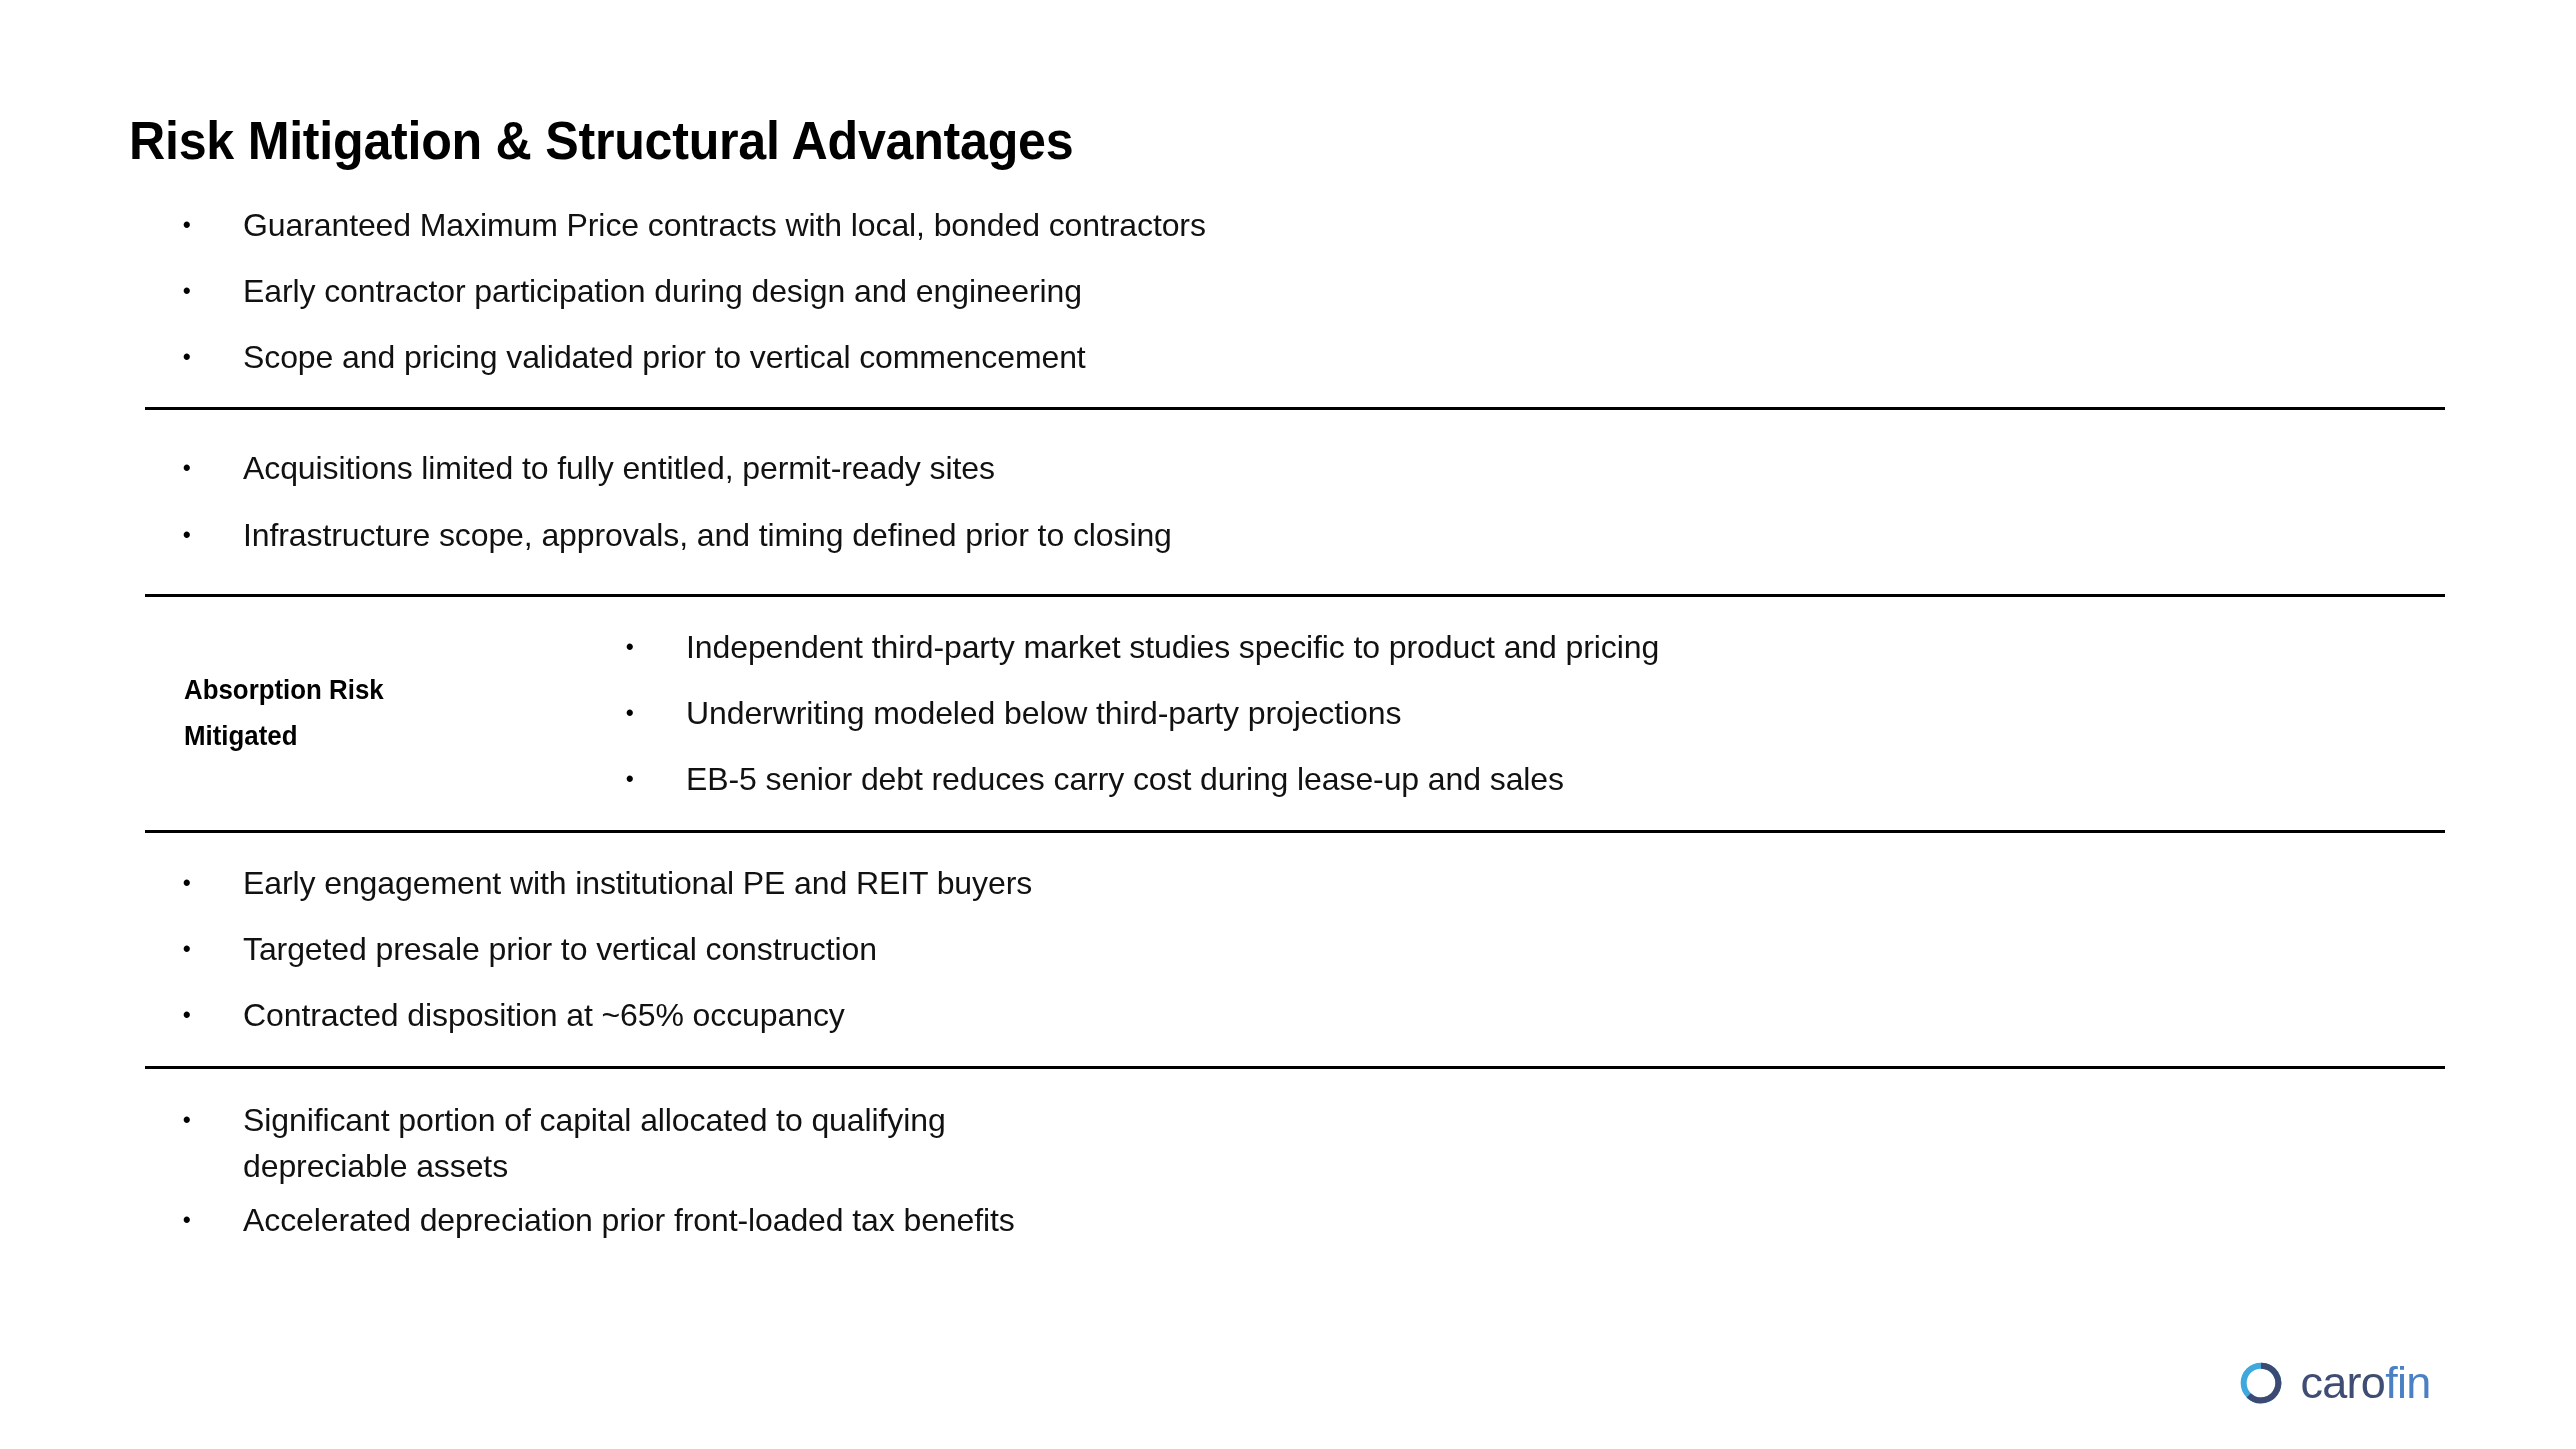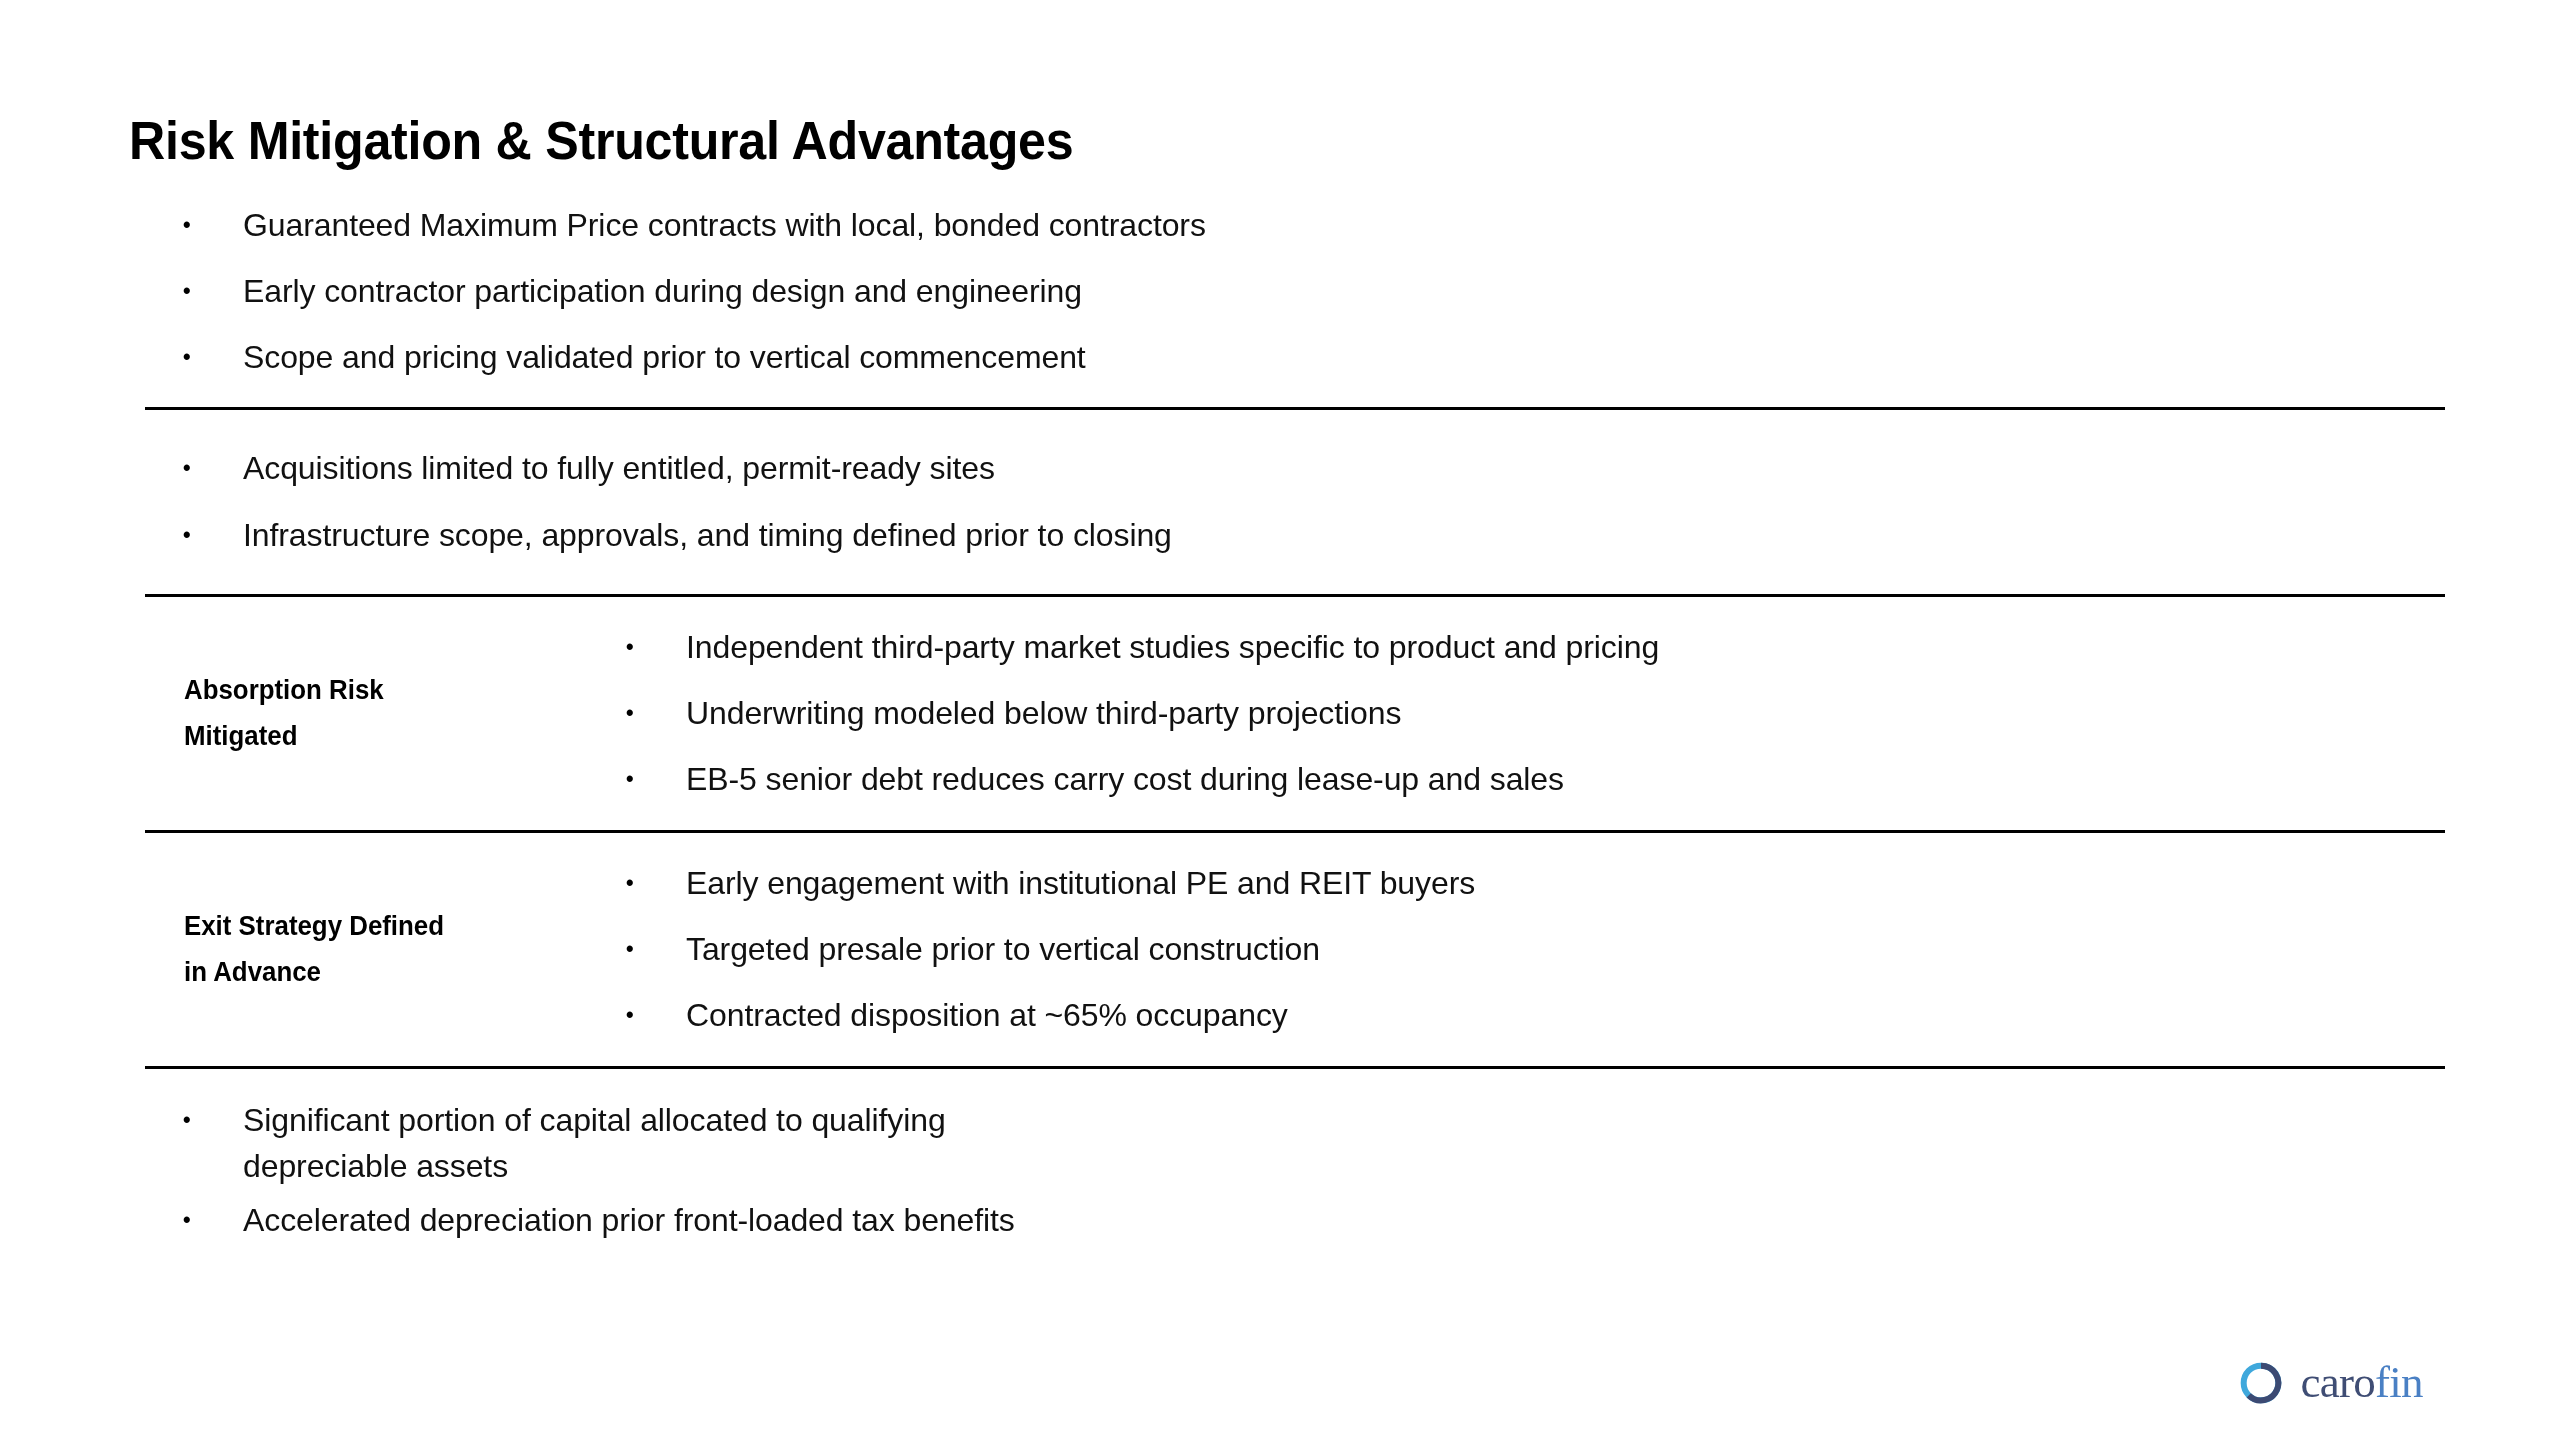--- a/index.html
+++ b/index.html
@@ -128,21 +128,21 @@
     align-items: center;
     gap: 17.4px;
   }
   .logo-mark {
     width: 44px;
     height: 44px;
     flex: 0 0 auto;
     display: block;
   }
   .logo-word {
-    font-family: Liberation Serif, serif;
+    font-family: Liberation Sans, sans-serif;
     font-size: 45px;
     line-height: 45px;
     font-weight: 400;
     letter-spacing: -0.7px;
     white-space: nowrap;
   }
   .logo-word .caro { color: #3f4d74; }
   .logo-word .fin  { color: #4a80c4; }
 </style>
 </head>
@@ -195,24 +195,20 @@
             <span class="bullet-dot">•</span>
             <span class="bullet-text">Underwriting modeled below third-party projections</span>
           </div>
           <div class="bullet-item">
             <span class="bullet-dot">•</span>
             <span class="bullet-text">EB-5 senior debt reduces carry cost during lease-up and sales</span>
           </div>
         </div>
       </div>
       <div class="risk-row divided" data-row="3">
-        <div class="row-label-cell">
-          <div class="row-label">Exit Strategy Defined
-in Advance</div>
-        </div>
         <div class="bullets-cell">
           <div class="bullet-item">
             <span class="bullet-dot">•</span>
             <span class="bullet-text">Early engagement with institutional PE and REIT buyers</span>
           </div>
           <div class="bullet-item">
             <span class="bullet-dot">•</span>
             <span class="bullet-text">Targeted presale prior to vertical construction</span>
           </div>
           <div class="bullet-item">

